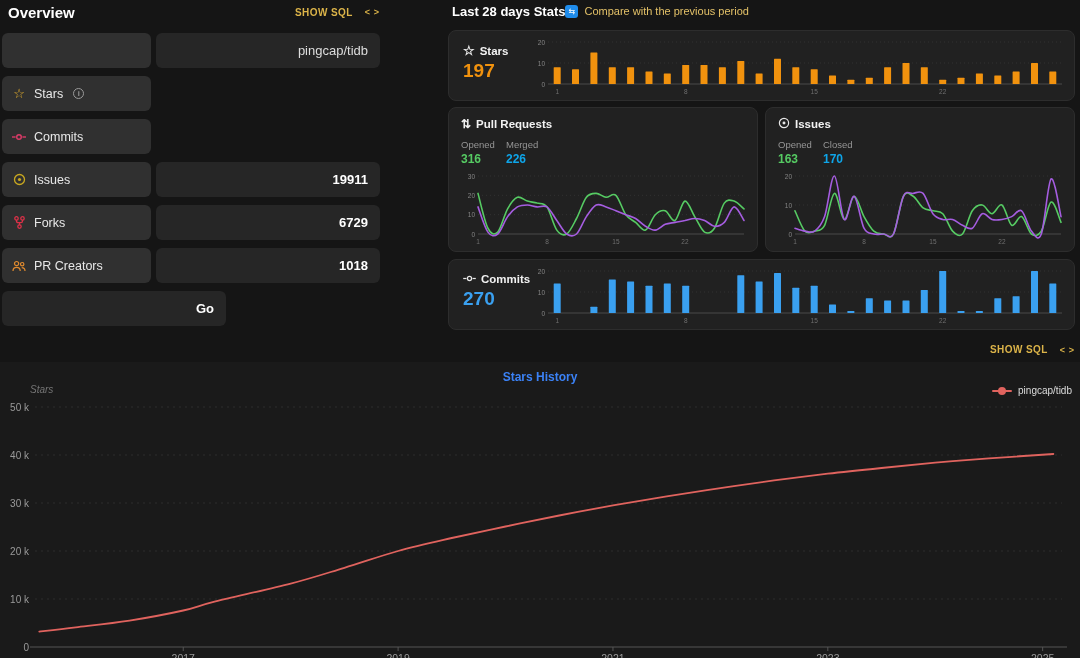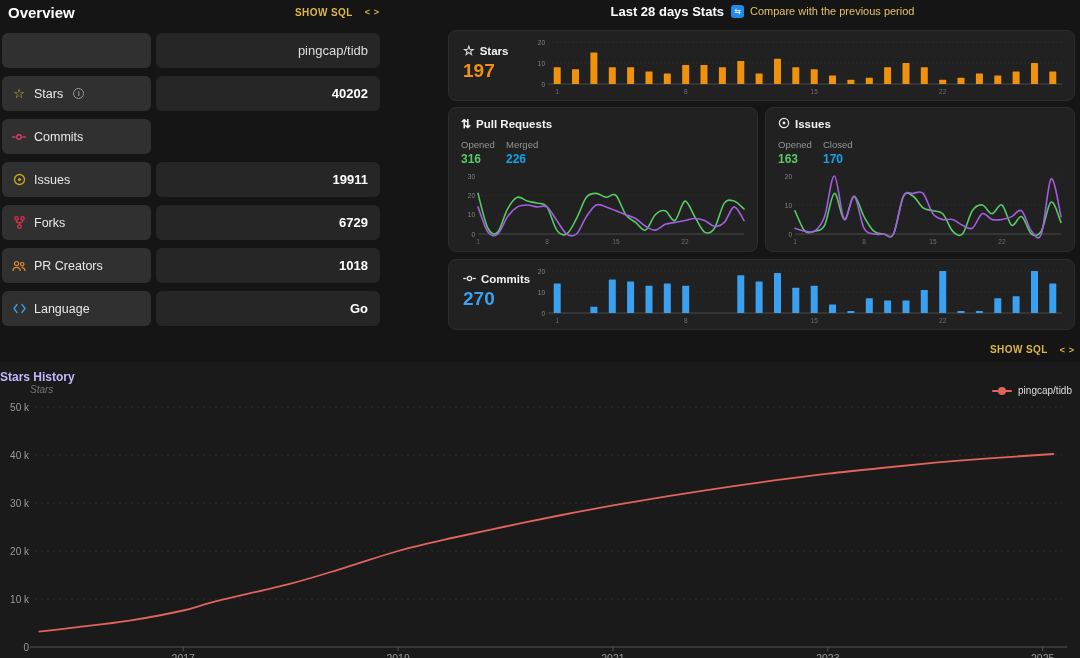--- a/index.html
+++ b/index.html
@@ -18,21 +18,21 @@
   .ocell { border-radius:6px; display:flex; align-items:center; }
   .ocell.lab { width:149px; background:#303030; padding:0 10px; gap:8px; color:#e8e8e8; font-size:12.5px; }
   .ocell.val { width:224px; background:#262626; padding:0 12px; justify-content:flex-end; color:#ffffff; font-weight:bold; font-size:13px; }
   .ocell.val.plain { font-weight:normal; color:#dddddd; }
   .row-ic { display:inline-flex; width:14px; justify-content:center; align-items:center; }
   .star-glyph { color:#edb42c; font-size:13px; line-height:1; }
   .info-ic { width:11px; height:11px; border:1px solid #9a9a9a; border-radius:50%; color:#9a9a9a; font-size:7.5px; display:inline-flex; align-items:center; justify-content:center; font-weight:bold; margin-left:2px; cursor:pointer; }
 
   
   .right-col { position:absolute; left:448px; top:0; width:627px; }
-  .r-head { display:flex; justify-content:center; align-items:center; height:20px; padding:2px 2px 0 4px;gap:7px; }
+  .r-head { display:flex; justify-content:flex-start; align-items:center; height:20px; padding:2px 2px 0 4px; }
   .r-title { font-size:13px; font-weight:bold; color:#ffffff; }
   .compare { display:flex; align-items:center; gap:6px; color:#e3c168; font-size:11px; cursor:pointer; }
   .cmp-badge { width:13px; height:13px; background:#1f8ceb; border-radius:3px; color:#fff; font-size:8px; display:flex; align-items:center; justify-content:center; }
   .card { position:absolute; background:#212121; border:1px solid #2d2d2d; border-radius:8px; }
   .card.wide { left:0; width:627px; height:71px; display:flex; }
   .card.half { top:107px; width:310px; height:145px; padding:9px 8px 4px 12px; }
   .stat-block { width:82px; padding:13px 0 0 14px; flex:none; }
   .stat-title { display:flex; align-items:center; gap:5px; color:#f2f2f2; font-size:11.5px; font-weight:bold; white-space:nowrap; }
   .stat-value { font-size:19px; font-weight:bold; margin-top:3px; }
   .v-orange { color:#f1920e; } .v-blue { color:#3aa0f0; }
@@ -40,21 +40,21 @@
   .sub-labels { display:flex; margin-top:8px; color:#969696; font-size:9.5px; }
   .sub-labels span { width:45px; }
   .sub-values { display:flex; margin-top:2px; }
   .sub-values span { width:45px; font-size:12px; font-weight:bold; }
   .wide-chart { margin-top:4px; }
   .half-chart { margin-top:3px; }
   .show-sql-bottom { position:absolute; top:344px; right:5px; }
 
   
   .history-panel { position:absolute; left:0; top:362px; width:1080px; height:296px; background:#1a1a1a; }
-  .hist-title { position:absolute; top:8px; left:0; right:0; text-align:left; font-size:12px; font-weight:bold; color:#c4b5fd; }
+  .hist-title { position:absolute; top:8px; left:0; right:0; text-align:center; font-size:12px; font-weight:bold; color:#3b82f6; }
   .axis-name { position:absolute; left:30px; top:22px; font-size:10px; font-style:italic; color:#757575; }
   .legend { position:absolute; right:8px; top:23px; display:flex; align-items:center; gap:6px; color:#dddddd; font-size:10px; }
   .legend-mark { position:relative; width:20px; height:8px; display:inline-block; }
   .legend-mark .ln { position:absolute; left:0; right:0; top:3px; height:2px; background:#e0635e; border-radius:1px; }
   .legend-mark .dot { position:absolute; left:6px; top:0; width:8px; height:8px; border-radius:50%; background:#e0635e; }
   svg text { font-family:"Liberation Sans", sans-serif; }
 </style>
 </head>
 <body>
 
@@ -79,23 +79,20 @@
       </div>
 
       <div class="orow">
         <div class="ocell lab">
           <span class="row-ic">
               <span class="star-glyph">☆</span>
             </span>
           <span>Stars</span>
           <span class="info-ic">i</span>
         </div>
-        <div class="ocell val">
-          <span>40202</span>
-        </div>
       </div>
 
       <div class="orow">
         <div class="ocell lab">
           <span class="row-ic">
             <svg width="14" height="10" viewBox="0 0 14 10">
                 <g stroke="#dc3b68" stroke-width="1.4" fill="none">
                   <line x1="0" y1="5" x2="3.6" y2="5"></line>
                   <circle cx="7" cy="5" r="2.3"></circle>
                   <line x1="10.4" y1="5" x2="14" y2="5"></line>
@@ -153,31 +150,20 @@
               </svg>
           </span>
           <span>PR Creators</span>
         </div>
         <div class="ocell val">
           <span>1018</span>
         </div>
       </div>
 
       <div class="orow">
-        <div class="ocell lab">
-          <span class="row-ic">
-            <svg width="13" height="11" viewBox="0 0 13 11">
-                <g stroke="#3b9ae1" stroke-width="1.4" fill="none" stroke-linecap="round" stroke-linejoin="round">
-                  <path d="M4 1.5 L1 5.5 L4 9.5"></path>
-                  <path d="M9 1.5 L12 5.5 L9 9.5"></path>
-                </g>
-              </svg>
-          </span>
-          <span>Language</span>
-        </div>
         <div class="ocell val">
           <span>Go</span>
         </div>
       </div>
 
     </div>
   </section>
 
   <section class="right-col">
     <div class="r-head">

